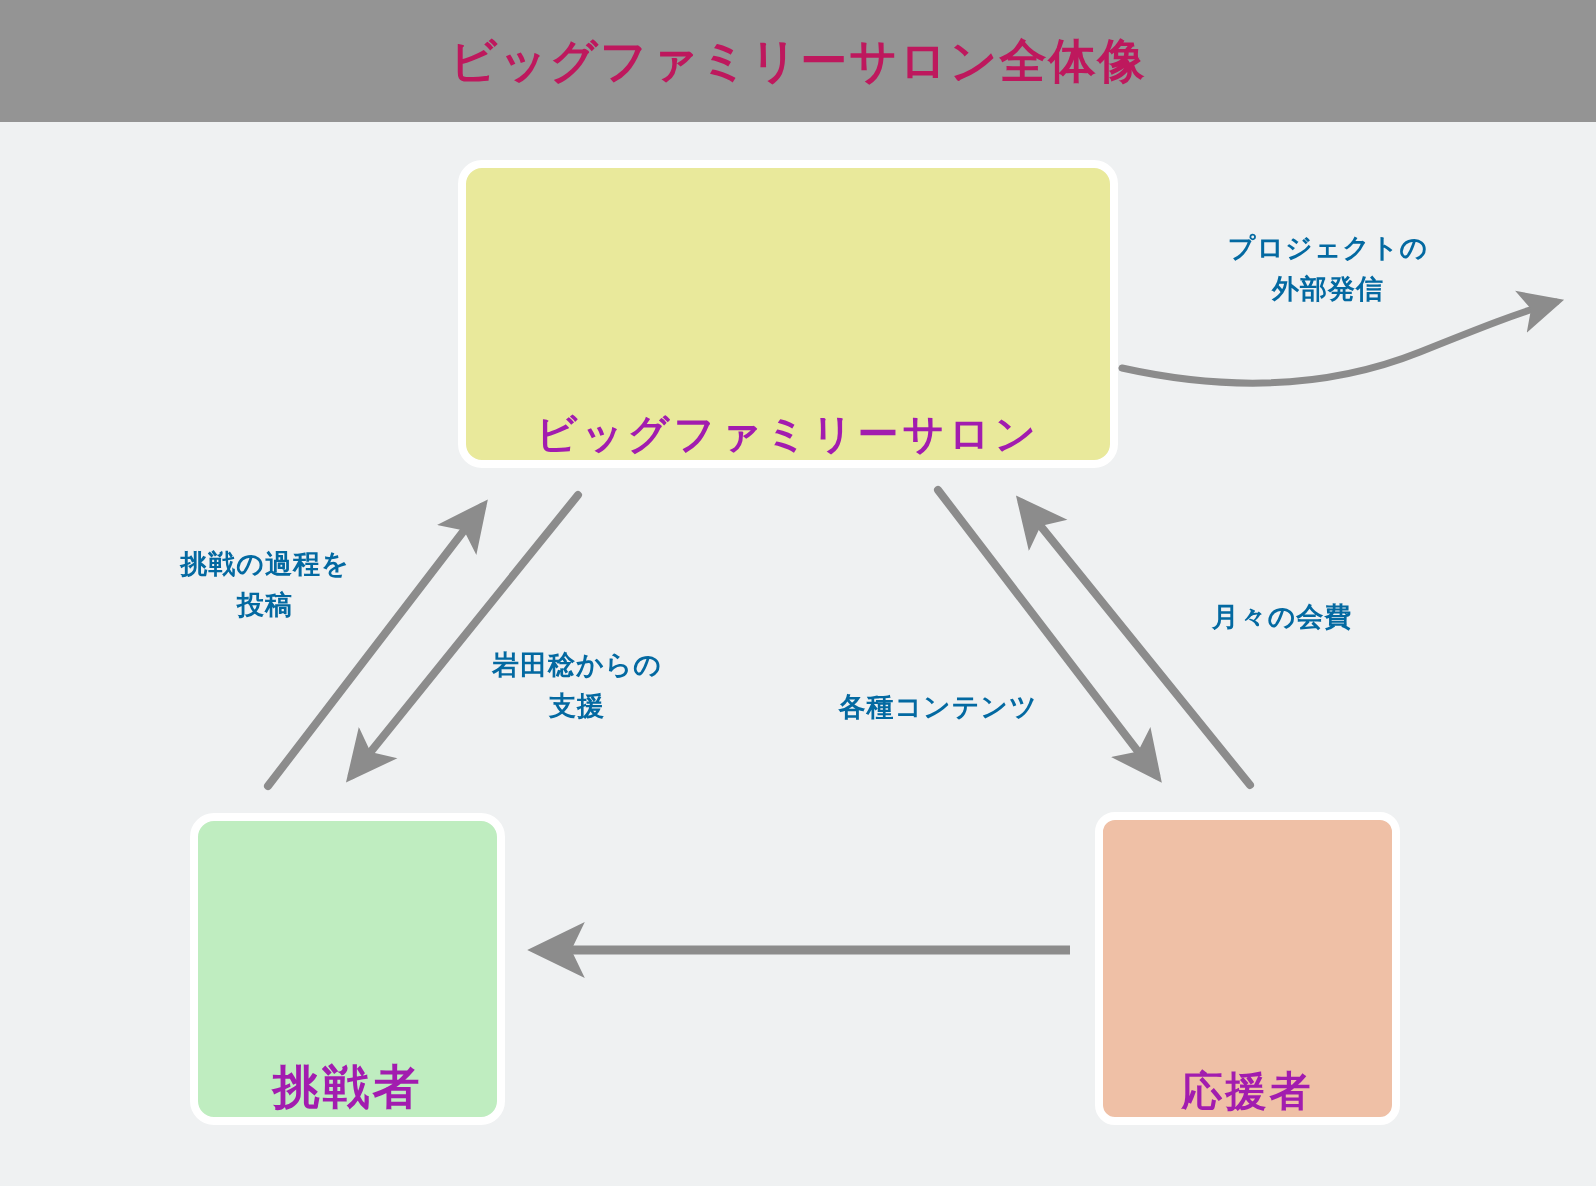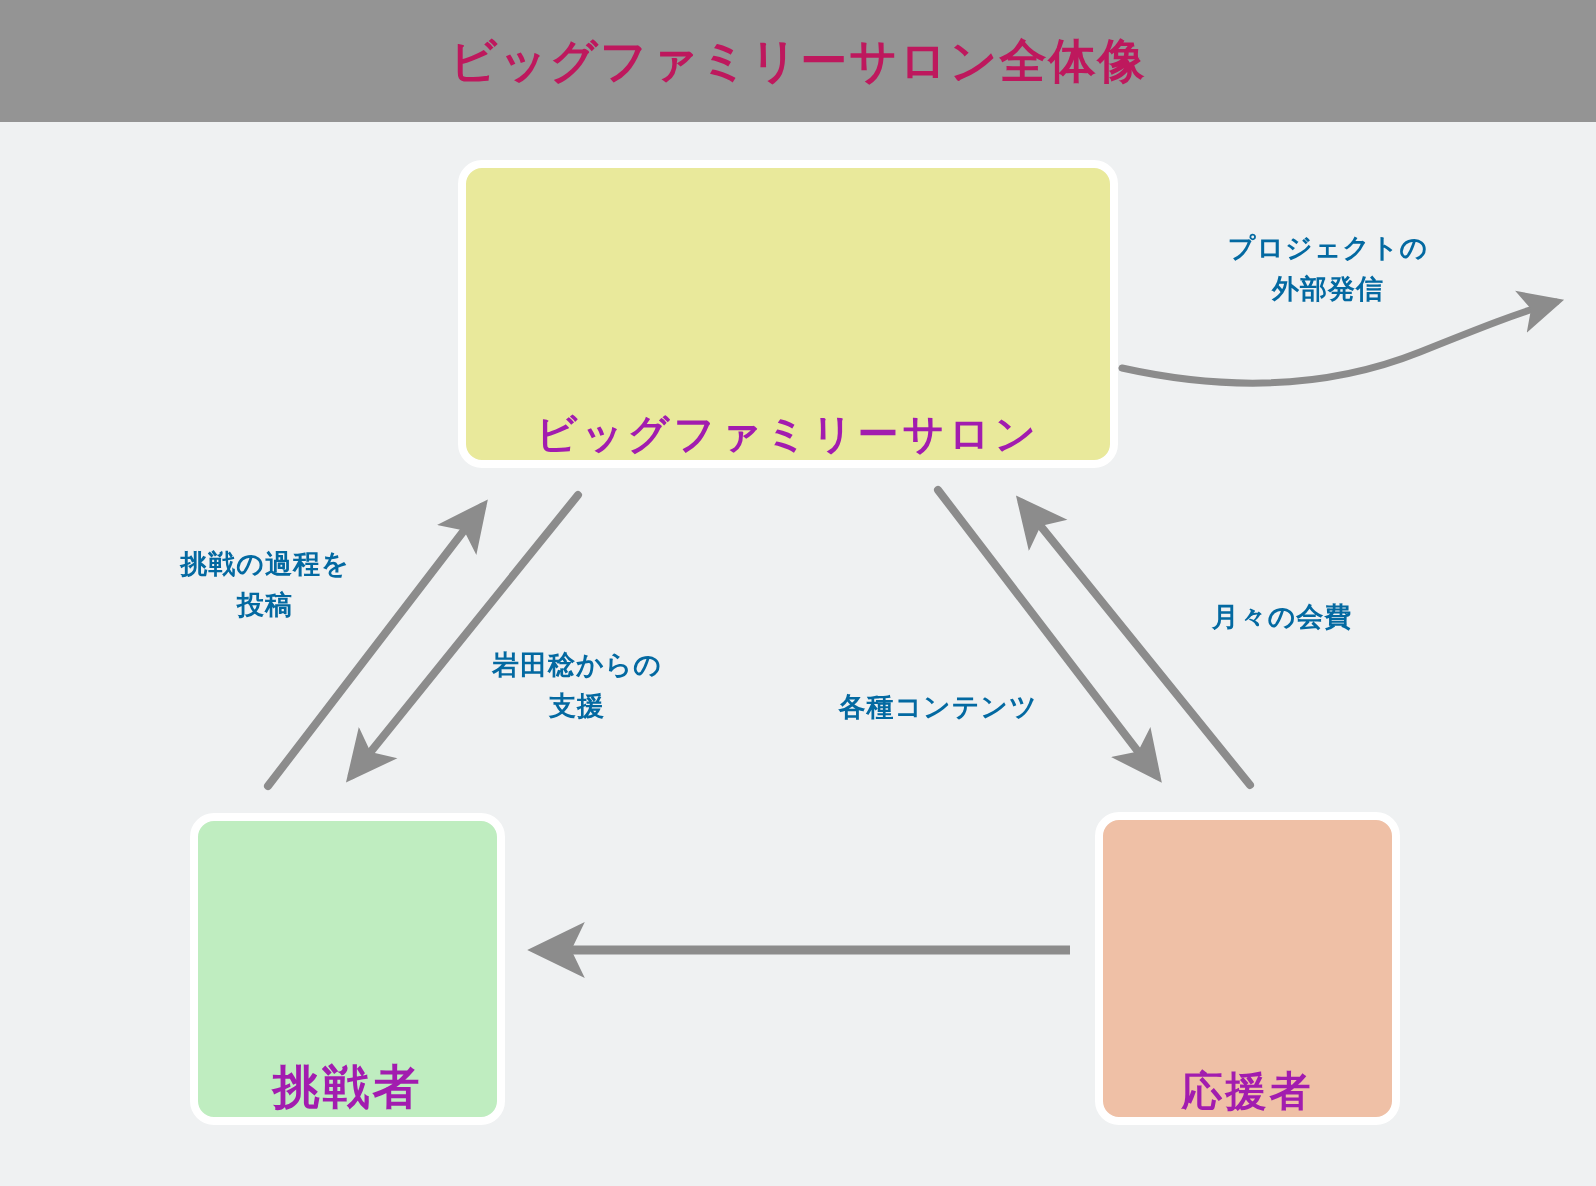--- a/index.html
+++ b/index.html
@@ -79,20 +79,21 @@
 
   #node-supporter {
     left: 1095px;
     top: 812px;
     width: 305px;
     height: 313px;
     background: #EFC0A6;
     font-size: 41px;
     letter-spacing: 3px;
     padding-top: 30px;
+    border-radius: 20px;
   }
 
   
   #arrow-layer {
     position: absolute;
     left: 0;
     top: 0;
     width: 1596px;
     height: 1186px;
     pointer-events: none;

